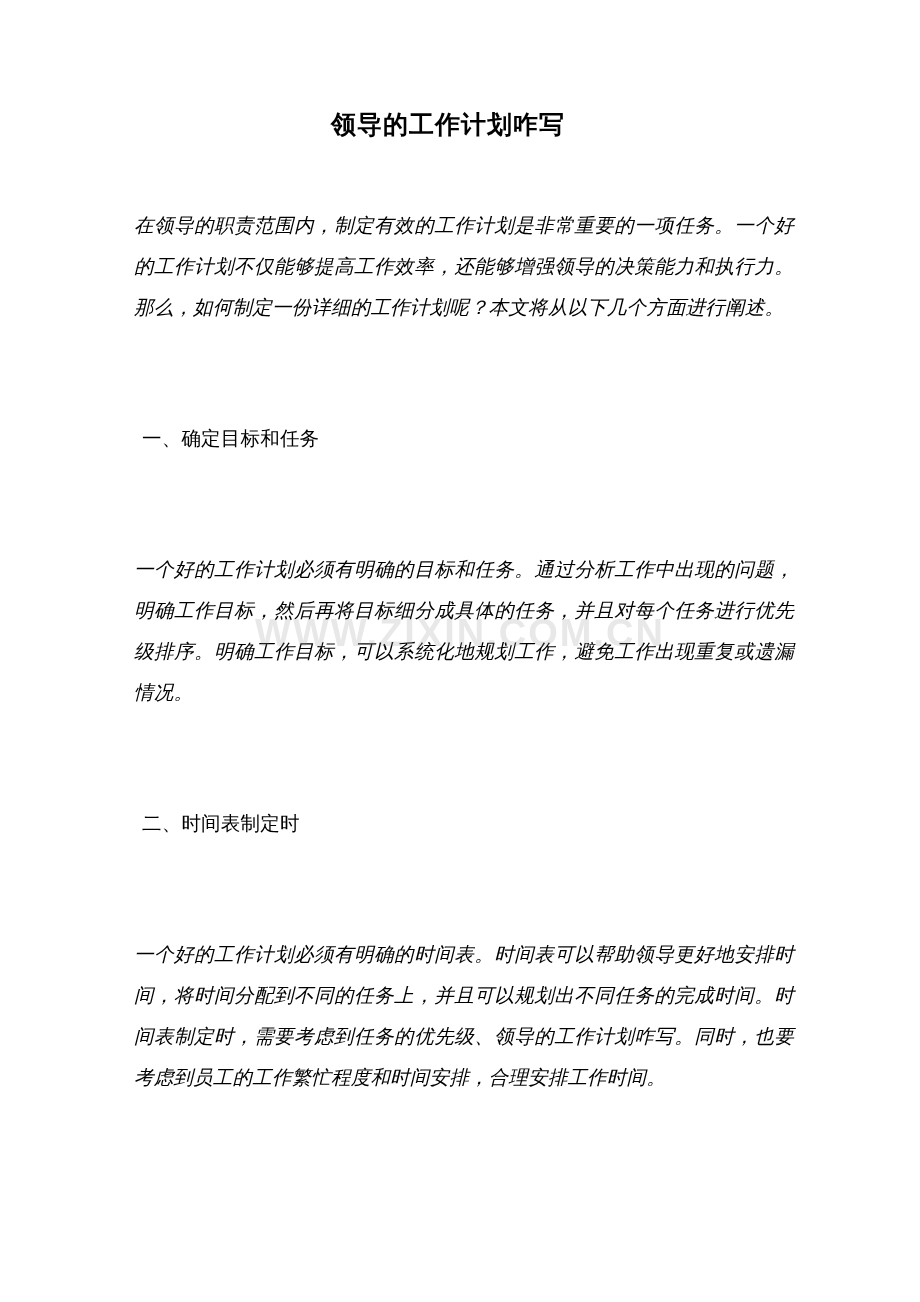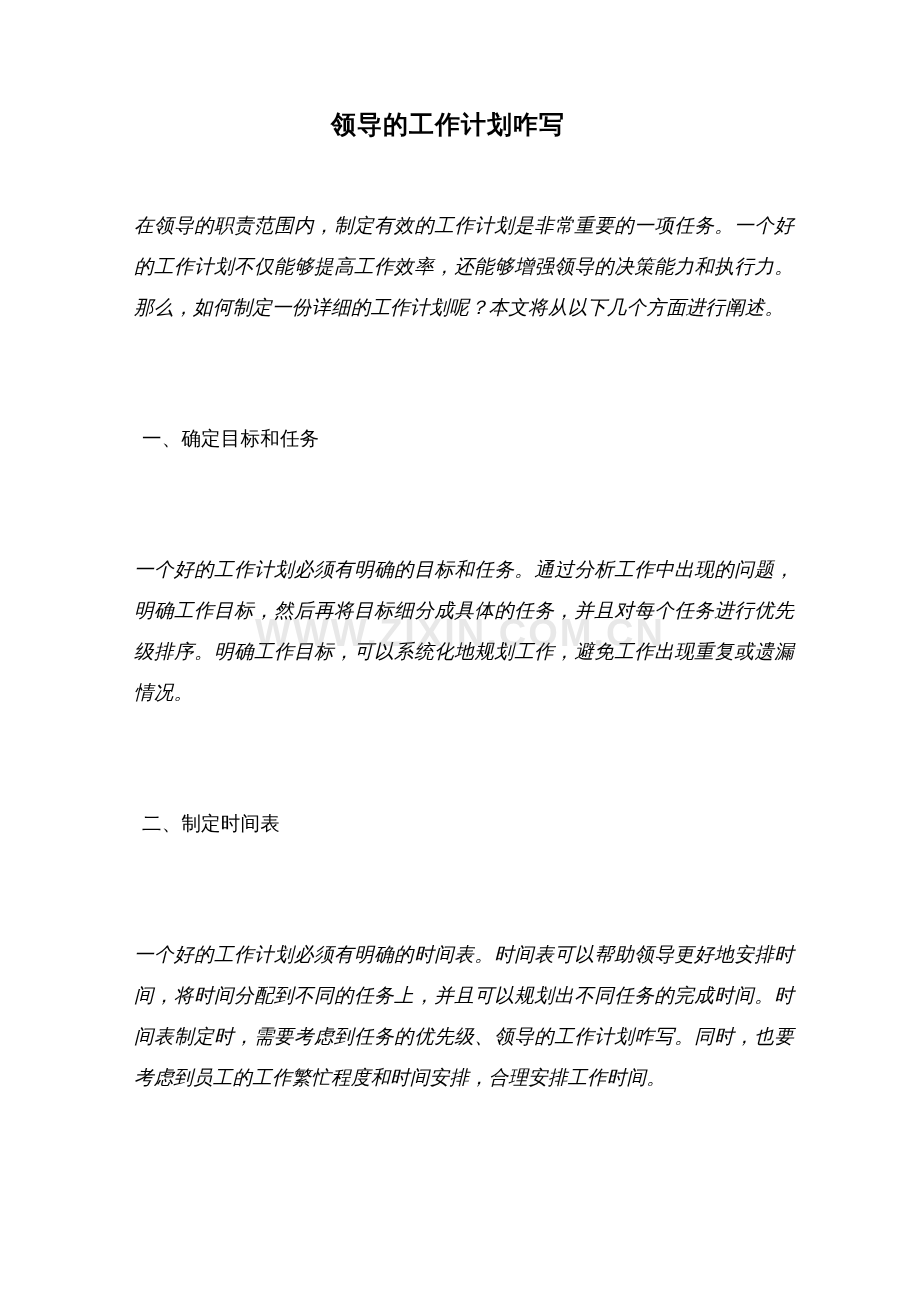--- a/index.html
+++ b/index.html
@@ -82,20 +82,20 @@
 
   <div class="doc-title">领导的工作计划咋写</div>
 
   <div class="body-wrap">
     <p class="para">在领导的职责范围内，制定有效的工作计划是非常重要的一项任务。一个好的工作计划不仅能够提高工作效率，还能够增强领导的决策能力和执行力。那么，如何制定一份详细的工作计划呢？本文将从以下几个方面进行阐述。</p>
     <div class="gap-lg"></div>
     <p class="heading">一、确定目标和任务</p>
     <div class="gap-lg"></div>
     <p class="para">一个好的工作计划必须有明确的目标和任务。通过分析工作中出现的问题，明确工作目标，然后再将目标细分成具体的任务，并且对每个任务进行优先级排序。明确工作目标，可以系统化地规划工作，避免工作出现重复或遗漏情况。</p>
     <div class="gap-lg"></div>
-    <p class="heading">二、制定时间表</p>
+    <p class="heading">二、时间表制定时</p>
     <div class="gap-lg"></div>
     <p class="para">一个好的工作计划必须有明确的时间表。时间表可以帮助领导更好地安排时间，将时间分配到不同的任务上，并且可以规划出不同任务的完成时间。时间表制定时，需要考虑到任务的优先级、领导的工作计划咋写。同时，也要考虑到员工的工作繁忙程度和时间安排，合理安排工作时间。</p>
   </div>
 
   <div class="watermark">WWW.ZIXIN.COM.CN</div>
 
 </div>
 
 </body></html>

